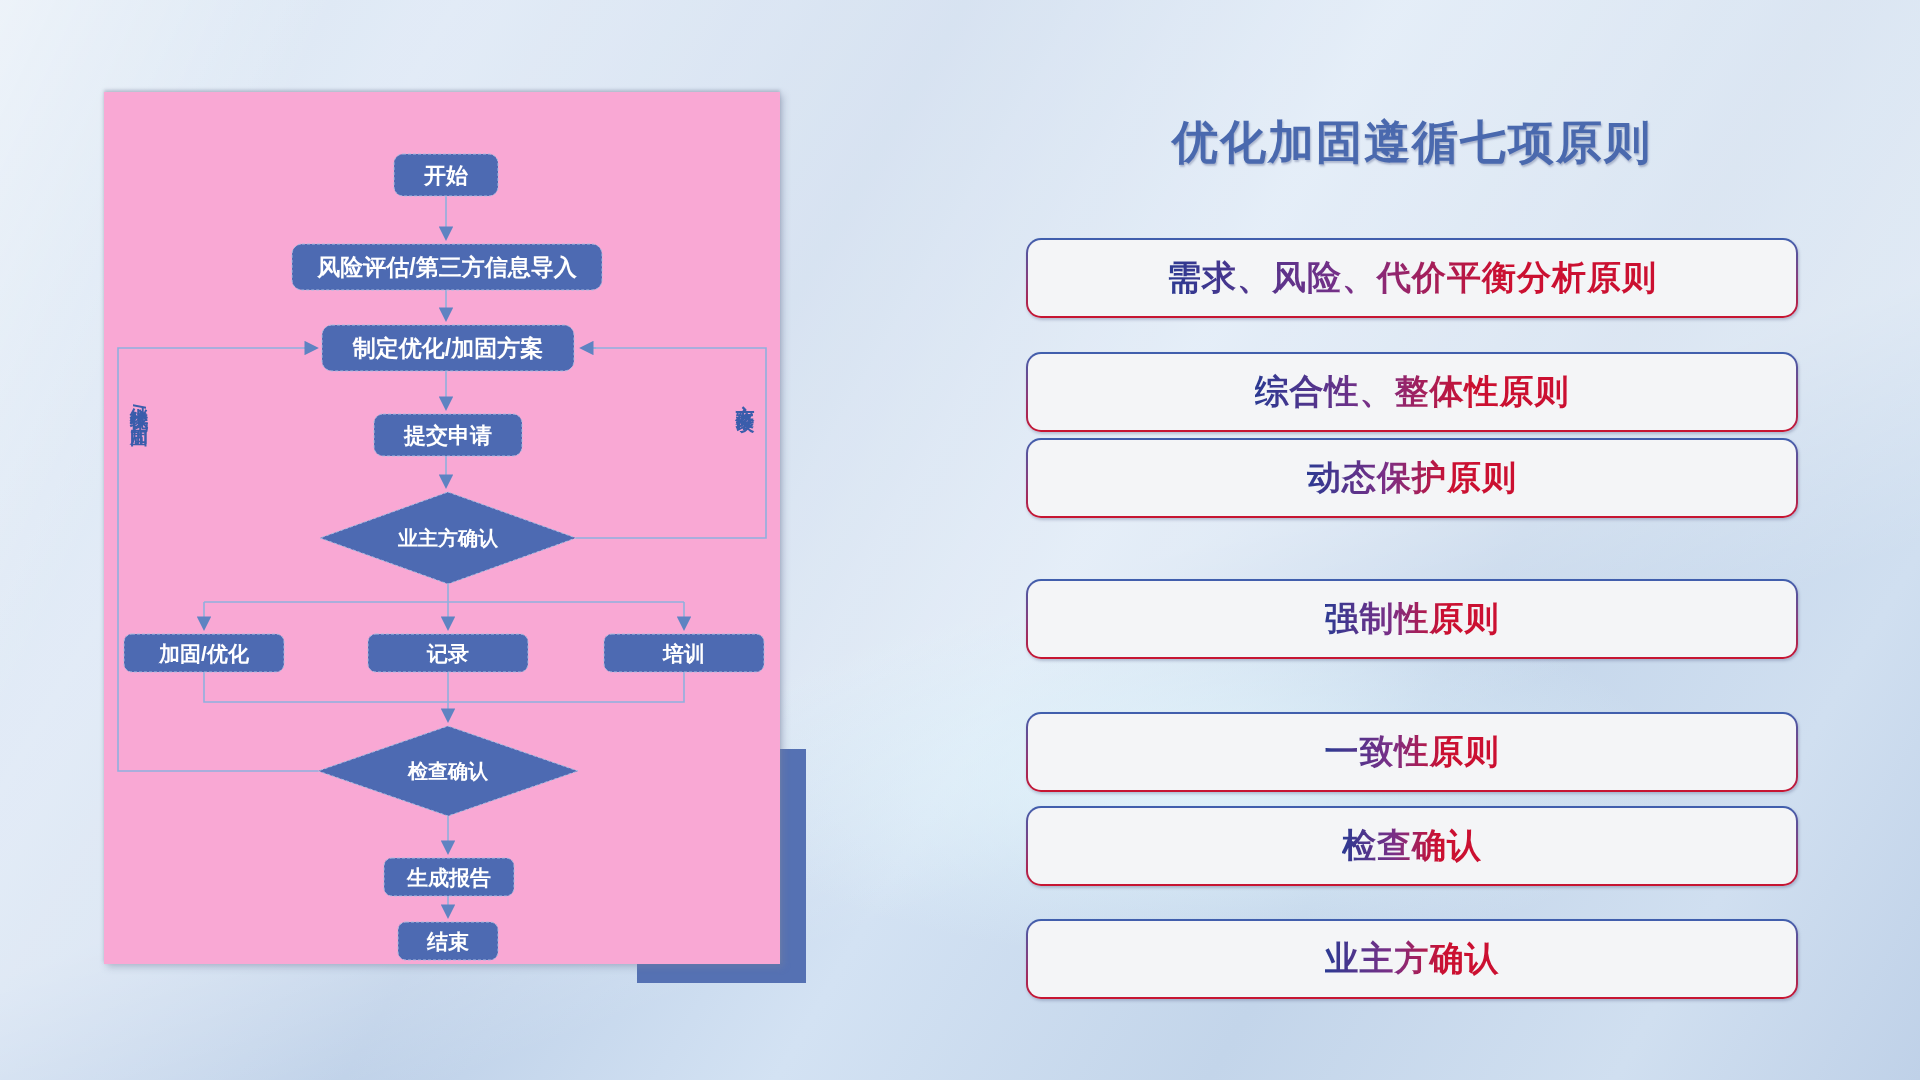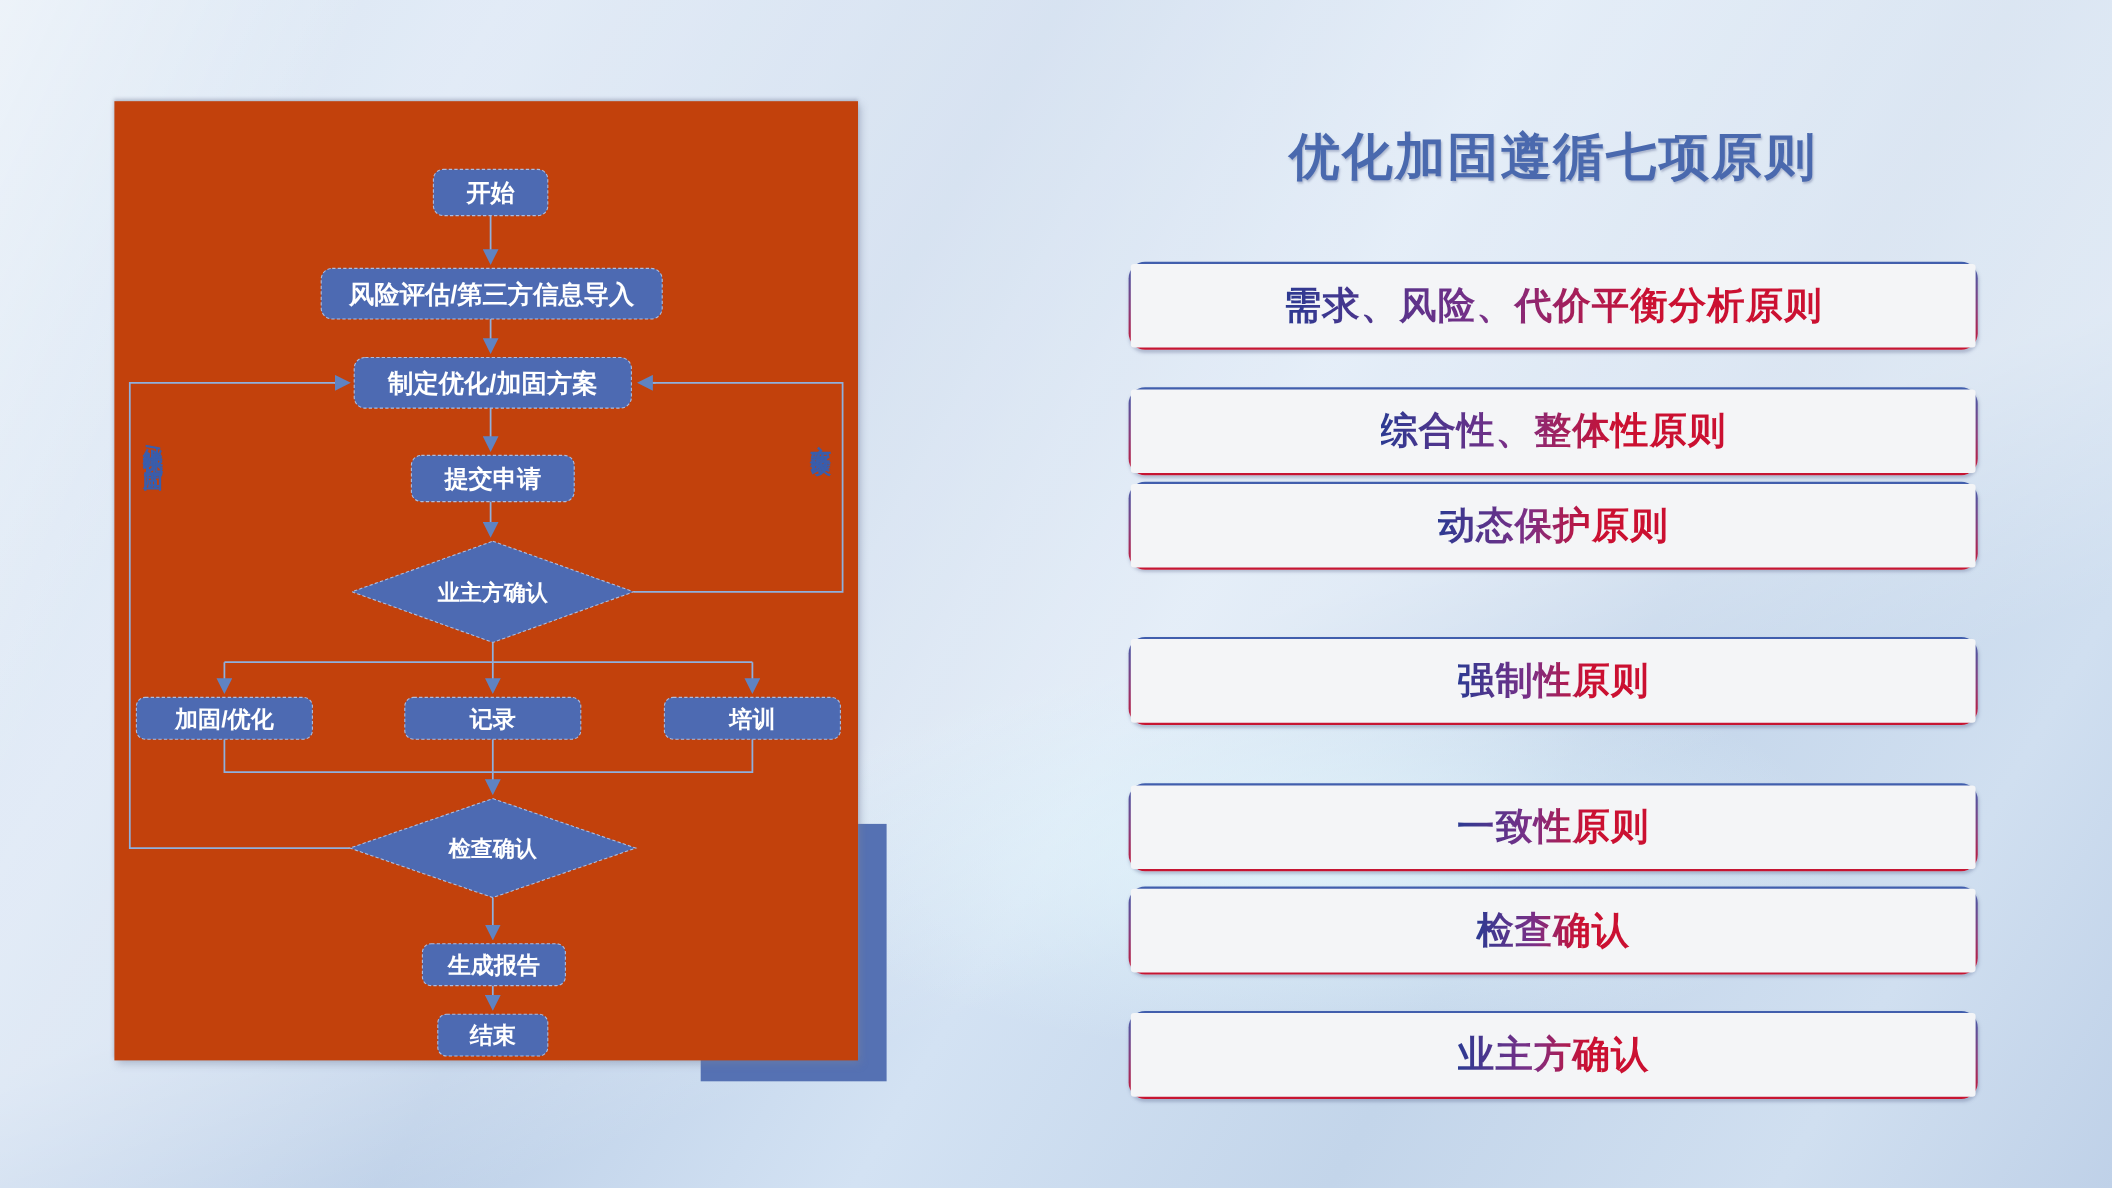--- a/index.html
+++ b/index.html
@@ -12,21 +12,21 @@
       linear-gradient(160deg, rgba(255,255,255,.4) 55%, rgba(255,255,255,0) 70%),
       linear-gradient(120deg,#bdd3ea 0%,#cfdef1 18%,#bdd0e8 38%,#d3e2f3 55%,#c3d5ea 72%,#d0dff0 88%,#bfd1e8 100%);
   }
   
   .shadow-rect{
     position:absolute;left:637px;top:749px;width:169px;height:234px;
     background:#5571b3;
   }
   .card{
     position:absolute;left:104px;top:92px;width:676px;height:872px;
-    background:#c2410c;
+    background:#f9a8d4;
     box-shadow:0 -2px 3px rgba(130,140,165,.45), 3px 3px 7px rgba(120,130,160,.45);
   }
   .vlabel{
     position:absolute;
     writing-mode:vertical-rl;text-orientation:mixed;
     color:#3a5dab;font-weight:bold;letter-spacing:3px;line-height:1;
   }
   .vlabel.continue{left:130px;top:392px;font-size:18px;height:170px;}
   .vlabel.revise{left:736px;top:390px;font-size:19px;height:110px;}
   svg text{
@@ -41,21 +41,21 @@
     text-shadow:1px 2px 2px rgba(70,80,130,.35);
     letter-spacing:2px;
   }
   .principle{
     position:absolute;left:1026px;width:772px;height:80px;
     border-radius:15px;padding:2px;box-sizing:border-box;
     background:linear-gradient(180deg,#3f5fae 0%,#8b3a78 55%,#c81430 100%);
     box-shadow:1px 2px 3px rgba(90,100,140,.35);
   }
   .principle .inner{
-    width:100%;height:100%;border-radius:3px;background:#f4f5f7;
+    width:100%;height:100%;border-radius:13px;background:#f4f5f7;
     display:flex;align-items:center;justify-content:center;
   }
   .principle .ptext{
     font-size:34px;font-weight:bold;letter-spacing:1px;
     background:linear-gradient(90deg,#2c3a92 0%,#7b2f86 38%,#cb1031 68%,#cb1031 100%);
     -webkit-background-clip:text;background-clip:text;color:transparent;
   }
   .p0{top:238px}.p1{top:352px}.p2{top:438px}.p3{top:579px}.p4{top:712px}.p5{top:806px}.p6{top:919px}
 </style>
 </head>

